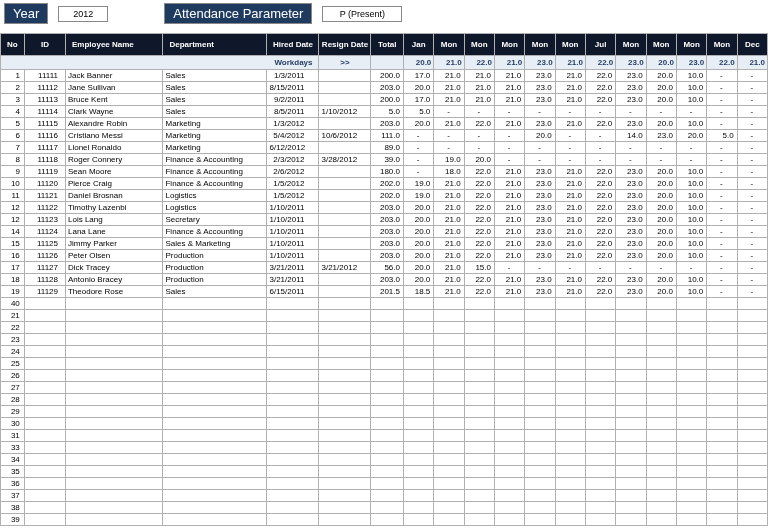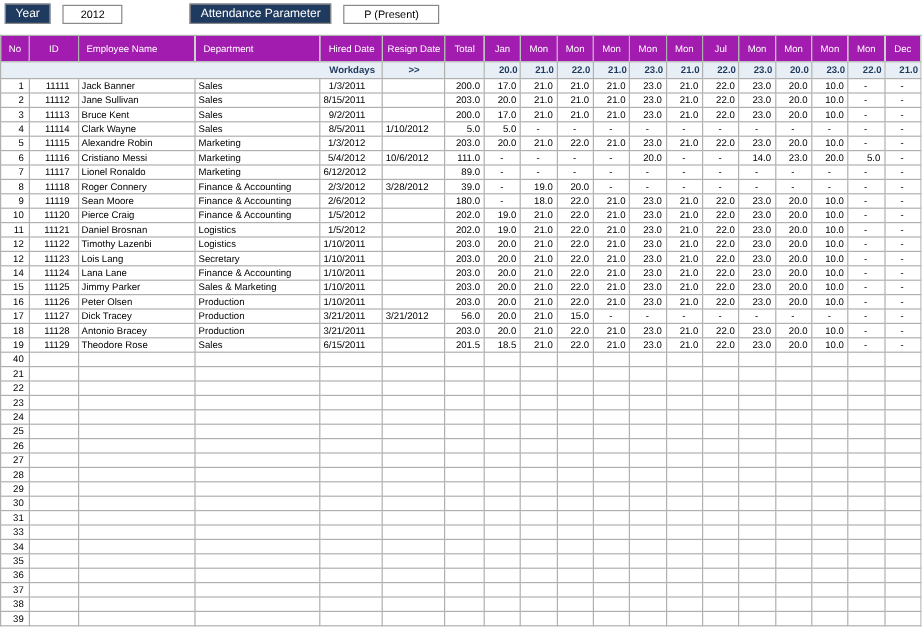--- a/index.html
+++ b/index.html
@@ -14,21 +14,21 @@
   .top-bar {
     display: flex;
     gap: 10px;
     padding: 3px 4px;
     align-items: center;
   }
   .label-box {
     background: #1f3a5f;
     color: #fff;
     padding: 2px 8px;
-    font-size: 10px;
+    font-size: 13px;
     border: 1px solid #888;
   }
   .value-box {
     background: #fff;
     border: 1px solid #888;
     padding: 2px 8px;
     min-width: 50px;
     text-align: center;
     font-size: 9px;
   }
@@ -44,23 +44,23 @@
   }
   th, td {
     border: 1px solid #b0b0b0;
     padding: 1px 2px;
     font-size: 8px;
     height: 11px;
     overflow: hidden;
     white-space: nowrap;
   }
   thead tr.header-row th {
-    background: #a21caf;
+    background: #0f172a;
     color: #fff;
-    font-weight: normal;
+    font-weight: bold;
     text-align: center;
     height: 22px;
     vertical-align: middle;
   }
   thead tr.sub-row th {
     background: #e8eef5;
     color: #1f3a5f;
     font-weight: bold;
     text-align: right;
     height: 14px;

